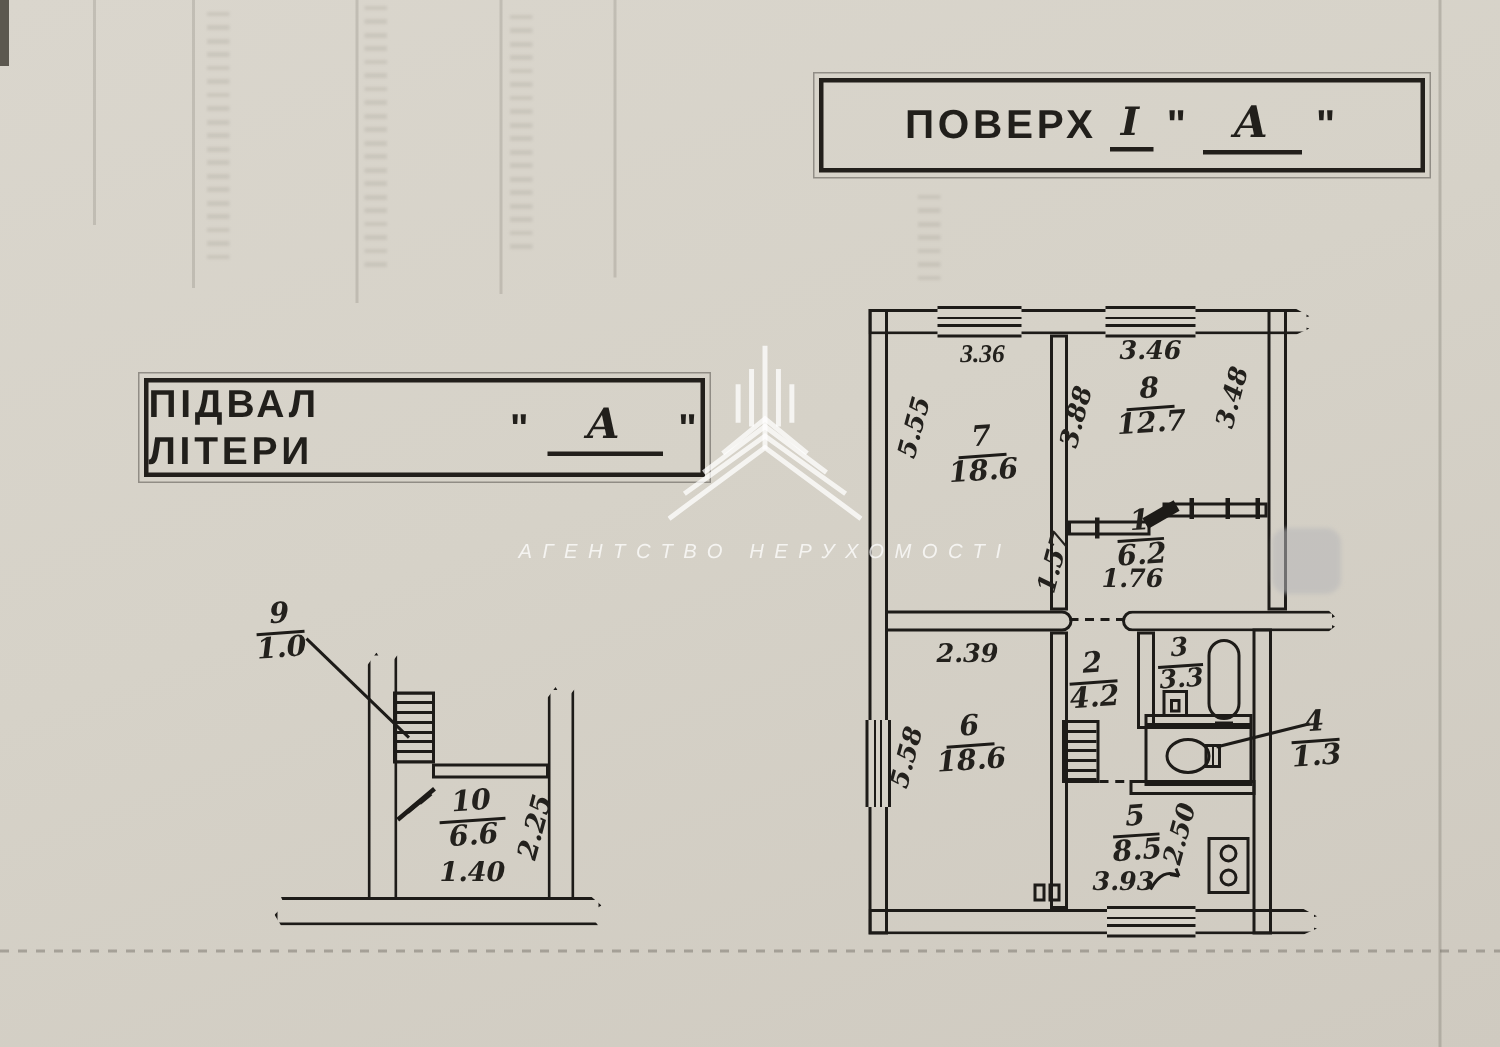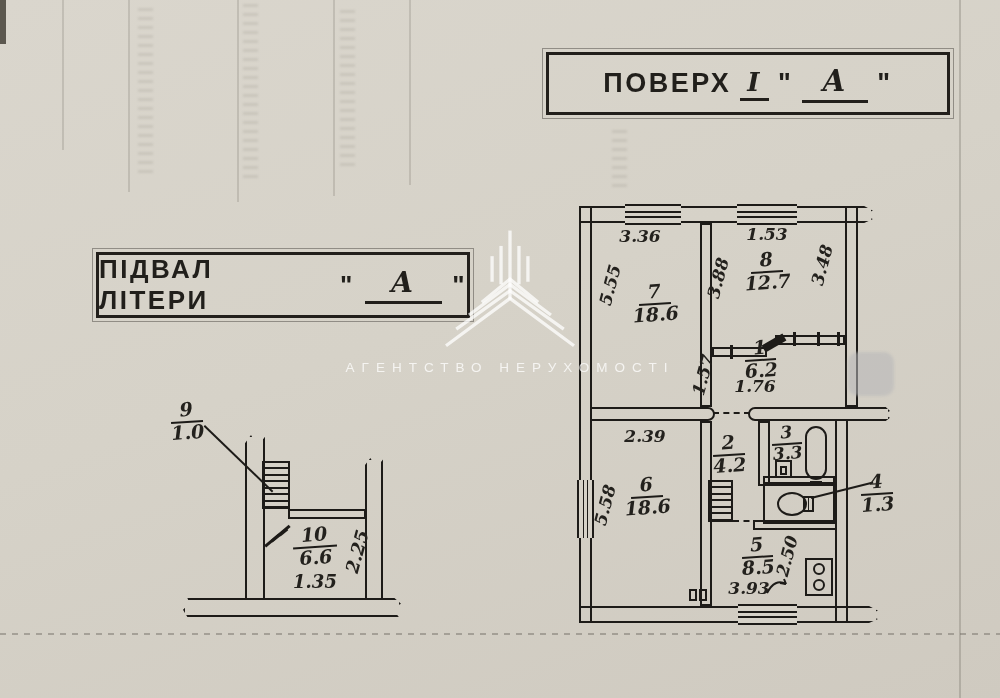--- a/index.html
+++ b/index.html
@@ -33,21 +33,21 @@
     border:3.5px solid #221f1b;outline:1.5px solid rgba(60,56,50,.45);outline-offset:3px;
     color:#211f1b;font-weight:bold;letter-spacing:2.5px;background:transparent;}
   .letterU{display:inline-block;border-bottom:3px solid #221f1b;padding:0 20px 2px;
     font-family:"DejaVu Serif",serif;font-style:italic;font-weight:bold;}
   .ghostcol{position:absolute;width:15px;filter:blur(1px);opacity:.55;
     background:repeating-linear-gradient(to bottom,rgba(95,90,78,.22) 0 3px,transparent 3px 9px);}
   .bleedline{position:absolute;width:1.5px;background:rgba(100,95,85,.20);}
   #watermark{position:absolute;z-index:6;pointer-events:none;text-align:center;}
   #wm-brand{font-family:"DejaVu Serif",serif;font-size:62px;letter-spacing:11px;
     color:rgba(255,255,255,.85);font-weight:normal;}
-  #wm-tag{margin-top:4px;font-size:13.5px;letter-spacing:7px;color:rgba(255,255,255,.75);}
+  #wm-tag{margin-top:4px;font-size:13.5px;letter-spacing:7px;color:rgba(255,255,255,.75);font-style:italic;}
   .fixture{position:absolute;box-sizing:border-box;border:2.5px solid #1d1b18;background:transparent;}
   .circ{border-radius:50%;}
   .plan{position:absolute;z-index:2;}
 </style>
 </head>
 <body>
 <div id="page">
 
 <div class="abs" style="left:0;top:0;width:6px;height:44px;background:#3c382f;opacity:.8;"></div>
 <div class="bleedline" style="left:62px;top:0;height:150px;"></div>
@@ -157,22 +157,22 @@
   </div>
   <div class="rlabel hw" style="left:165px;top:345px;width:55px;">
     <span class="rnum">5</span>
     <span class="rarea">8.5</span>
   </div>
   <div class="rlabel hw" style="left:52px;top:285px;width:60px;">
     <span class="rnum">6</span>
     <span class="rarea">18.6</span>
   </div>
 
-  <div class="dim hw" style="left:40px;top:36px;width:70px;">3.36</div>
-  <div class="dim hw" style="left:170px;top:34px;width:64px;">1.53</div>
+  <div class="dim hw" style="left:55px;top:36px;width:70px;font-family:Liberation Serif, serif;">3.36</div>
+  <div class="dim hw" style="left:170px;top:34px;width:64px;">3.46</div>
   <div class="dim hw vert" style="left:10px;top:85px;width:70px;">5.55</div>
   <div class="dim hw vert" style="left:118px;top:78px;width:70px;">3.88</div>
   <div class="dim hw vert" style="left:222px;top:65px;width:70px;">3.48</div>
   <div class="dim hw vert" style="left:103px;top:175px;width:70px;">1.57</div>
   <div class="dim hw" style="left:158px;top:186px;width:64px;">1.76</div>
   <div class="dim hw" style="left:45px;top:236px;width:70px;">2.39</div>
   <div class="dim hw vert" style="left:5px;top:305px;width:70px;">5.58</div>
   <div class="dim hw" style="left:152px;top:388px;width:64px;">3.93</div>
   <div class="dim hw vert" style="left:187px;top:356px;width:70px;">2.50</div>
 </div>
@@ -188,21 +188,21 @@
   <div class="tick" style="left:132px;top:132px;height:10px;transform:rotate(50deg);"></div>
   <div class="solidline" style="left:55px;top:30px;width:95px;height:2px;transform:rotate(44deg);transform-origin:left top;"></div>
   <div class="rlabel hw" style="left:12px;top:5px;width:50px;">
     <span class="rnum">9</span>
     <span class="rarea">1.0</span>
   </div>
   <div class="rlabel hw" style="left:138px;top:130px;width:54px;">
     <span class="rnum">10</span>
     <span class="rarea">6.6</span>
   </div>
-  <div class="dim hw" style="left:130px;top:176px;width:70px;font-size:18px;">1.35</div>
+  <div class="dim hw" style="left:130px;top:176px;width:70px;font-size:18px;">1.40</div>
   <div class="dim hw vert" style="left:172px;top:146px;width:70px;font-size:18px;">2.25</div>
 </div>
 
 <div id="watermark" style="left:330px;top:228px;width:360px;">
   <svg width="130" height="128" viewBox="0 0 100 100" style="display:block;margin:0 auto;">
     <g fill="none" stroke="rgba(255,255,255,.75)" stroke-width="2.6">
       <path d="M50,2 V56"></path>
           <path d="M43,14 V44"></path>
           <path d="M57,14 V44"></path>
       <path d="M36,22 V42"></path>

